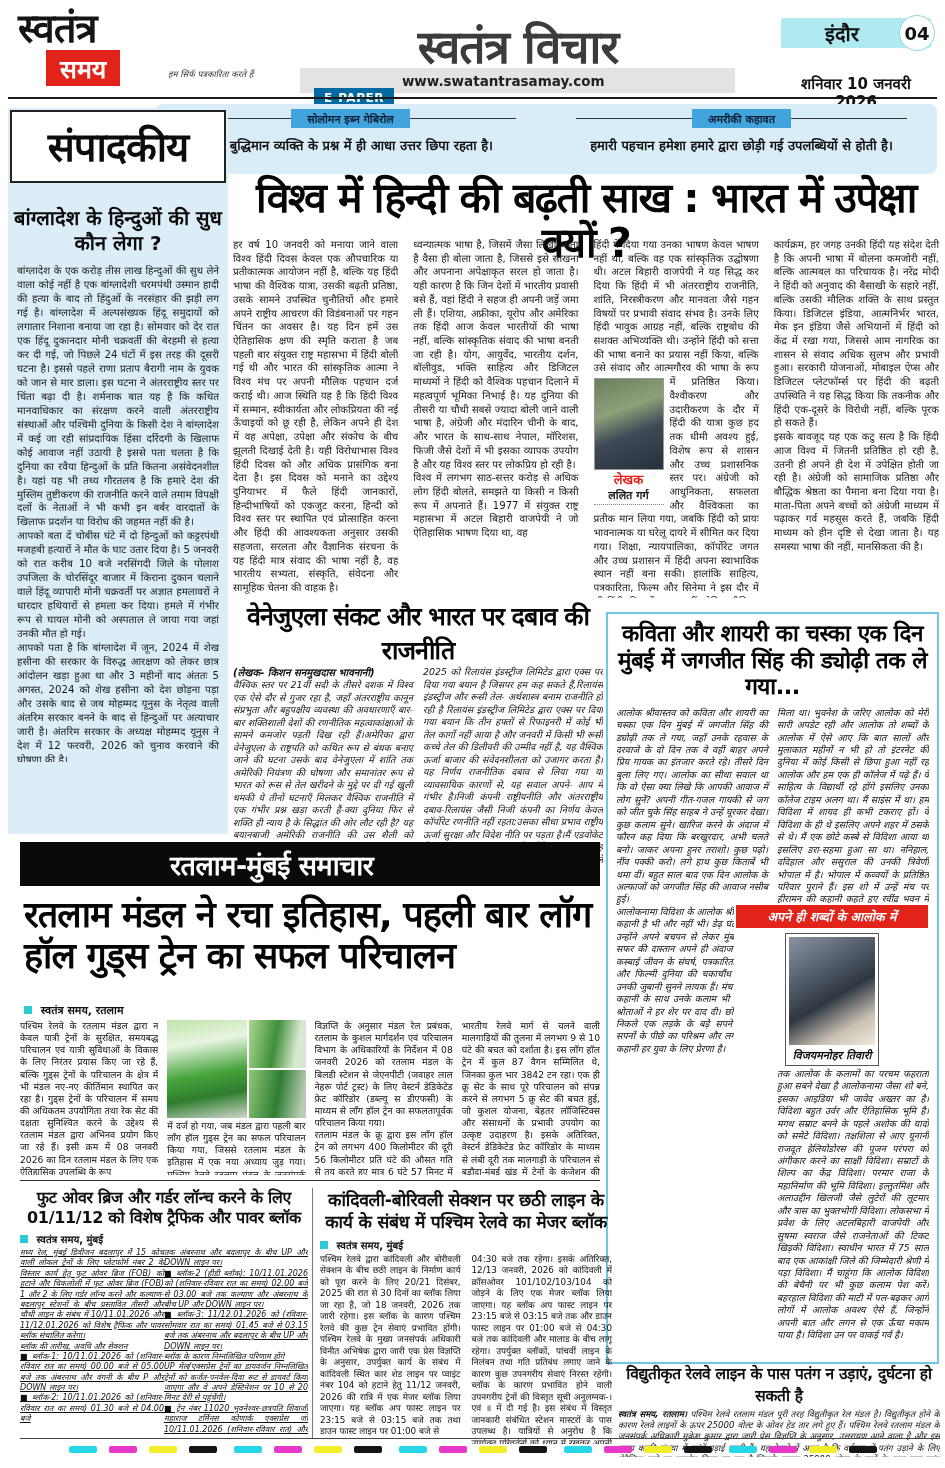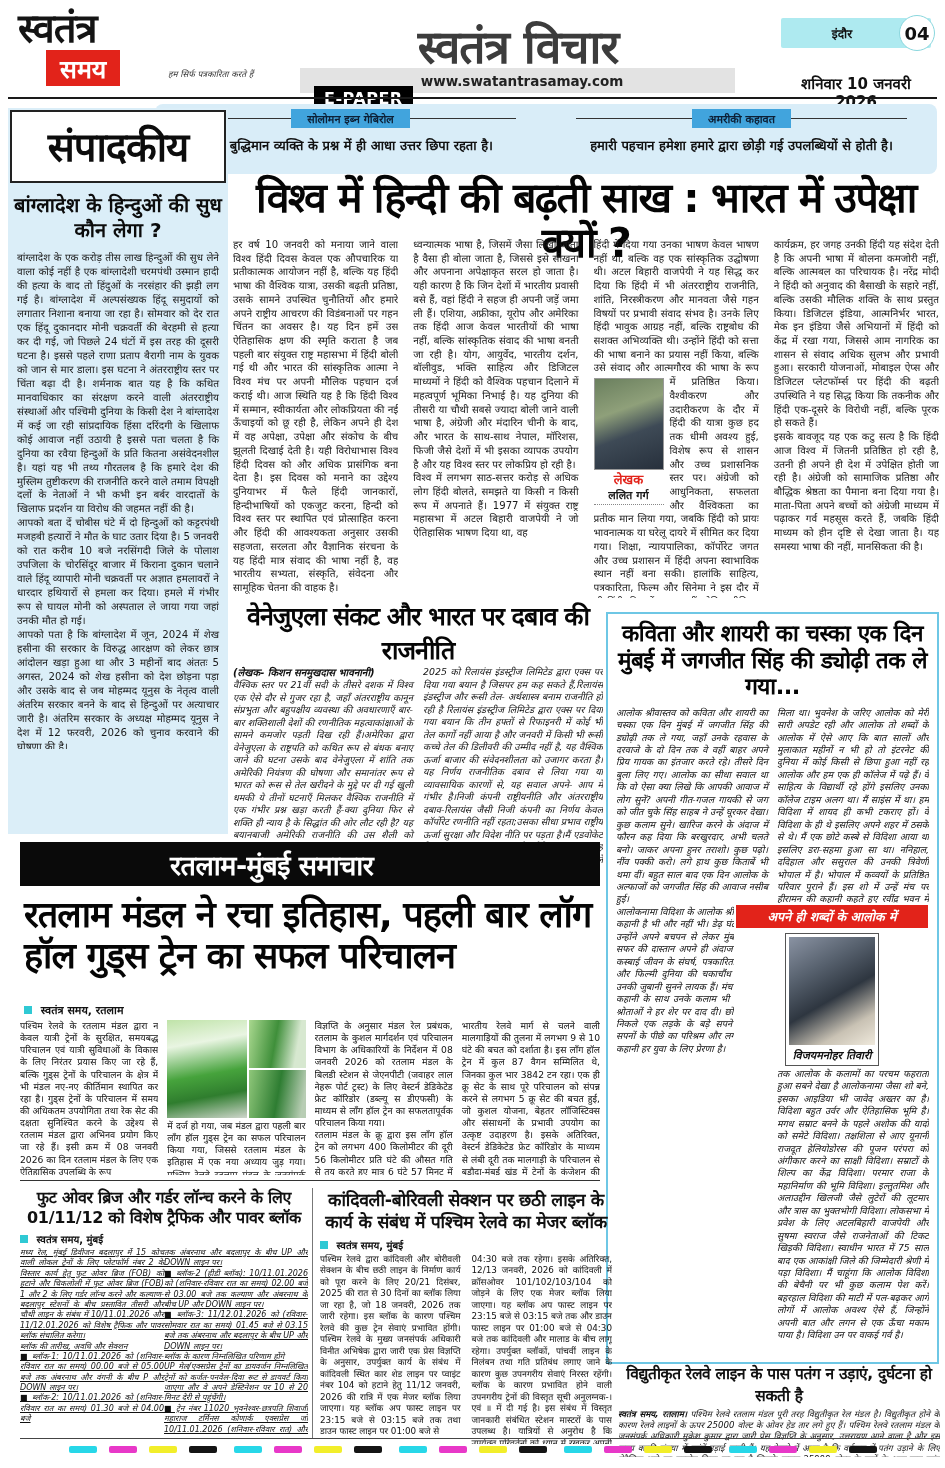--- a/index.html
+++ b/index.html
@@ -8,41 +8,41 @@
   #page { position:relative; width:945px; height:1468px; background:#fff; overflow:hidden; margin:0 auto; }
 
   
   .hdr { position:absolute; left:8px; top:6px; width:929px; height:90px; }
   .logo { position:absolute; left:10px; top:2px; width:215px; }
   .logo-top { font-size:40px; font-weight:800; color:#141414; letter-spacing:-1px; line-height:1; }
   .logo-red { display:inline-block; background:#e2231a; color:#fff; font-size:25px; font-weight:800; padding:1px 14px; margin-top:2px; margin-left:28px; }
   .logo-tag { position:absolute; left:160px; top:62px; font-size:8.5px; color:#333; white-space:nowrap; font-style:italic; }
   .hdr-title { position:absolute; left:300px; top:8px; width:420px; text-align:center; font-size:46px; font-weight:800; color:#3c3c3c; letter-spacing:-1px; }
   .hdr-strip { position:absolute; left:292px; top:62px; width:435px; height:25px; background:#e3e3e3; display:flex; align-items:center; }
-  .epaper { background:#000000; color:#fff; font-weight:700; font-size:16px; padding:3px 10px; margin-left:14px; letter-spacing:.5px;margin-top:35px; }
+  .epaper { background:#0369a1; color:#fff; font-weight:700; font-size:12px; padding:3px 10px; margin-left:14px; letter-spacing:.5px;margin-top:35px; }
   .site-url { font-size:13.5px; font-weight:700; color:#222; margin-left:8px; }
   .hdr-right { position:absolute; right:6px; top:12px; width:150px; text-align:center; }
   .city-badge { position:relative; background:#aeeaf0; height:30px; display:flex; align-items:center; justify-content:center; border-radius:2px; }
-  .city-name { font-size:12px; font-weight:800; color:#111; margin-right:28px; }
+  .city-name { font-size:20px; font-weight:800; color:#111; margin-right:28px; }
   .page-circle { position:absolute; right:-4px; top:-3px; width:36px; height:36px; border-radius:50%; background:#fff; border:1px solid #8ad7de; display:flex; align-items:center; justify-content:center; font-size:18px; font-weight:800; }
   .hdr-date { margin-top:25px; font-size:15px; font-weight:800; color:#111; }
   .hdr-rule { position:absolute; left:8px; top:97px; width:929px; border-top:2px solid #1a1a1a; }
 
   
   .quotes { position:absolute; left:155px; top:104px; width:782px; height:70px; background:#d9edf8; border-radius:8px; display:flex; }
   .quote-box { flex:1; position:relative; text-align:center; padding-top:4px; }
   .quote-label { display:inline-block; background:#41a4dd; color:#0d2036; font-size:11px; font-weight:800; padding:2px 16px; position:relative; z-index:2; }
   .quote-line { position:absolute; left:30px; right:30px; top:14px; border-top:1.5px solid #333; }
   .quote-text { margin-top:8px; font-size:13px; font-weight:700; color:#111; padding:0 18px; }
 
   
   .edit-col { position:absolute; left:8px; top:108px; width:220px; height:726px; background:#dbeef8; }
   .edit-head-box { background:#fff; border:2px solid #222; margin:2px; text-align:center; padding:6px 0 8px; }
   .edit-head { font-size:40px; font-weight:800; letter-spacing:-1px; color:#0c0c0c; }
-  .edit-sub { text-align:center; font-size:20px; font-weight:800; line-height:1.25; margin:10px 4px 6px; color:#0c0c0c; }
+  .edit-sub { text-align:center; font-size:20px; font-weight:800; line-height:1.25; margin:23px 4px 6px; color:#0c0c0c; }
   .edit-body { padding:2px 9px; font-size:10.2px; line-height:1.37; text-align:justify; color:#1a1a1a; height:500px; overflow:hidden; white-space:pre-line; }
 
   
   .main-headline { position:absolute; left:233px; top:176px; width:706px; font-size:41px; font-weight:800; letter-spacing:-1.5px; color:#050505; text-align:center; line-height:1.1; }
   .main-cols { position:absolute; left:233px; top:238px; width:706px; height:360px; display:flex; gap:15px; }
   .mcol { flex:1; font-size:10.1px; line-height:1.36; text-align:justify; color:#1a1a1a; overflow:hidden; }
   .author-card { float:left; width:70px; margin:3px 6px 2px 0; text-align:center; }
   .author-photo { width:70px; height:92px; border:1px solid #999; background:linear-gradient(160deg,#6a7f5e 0%,#8fa07a 35%,#3e4a56 60%,#27303c 100%); }
   .author-role { color:#e2231a; font-weight:800; font-size:13px; margin-top:1px; }
   .author-name { font-size:11px; font-weight:700; border-bottom:1px dotted #888; }

